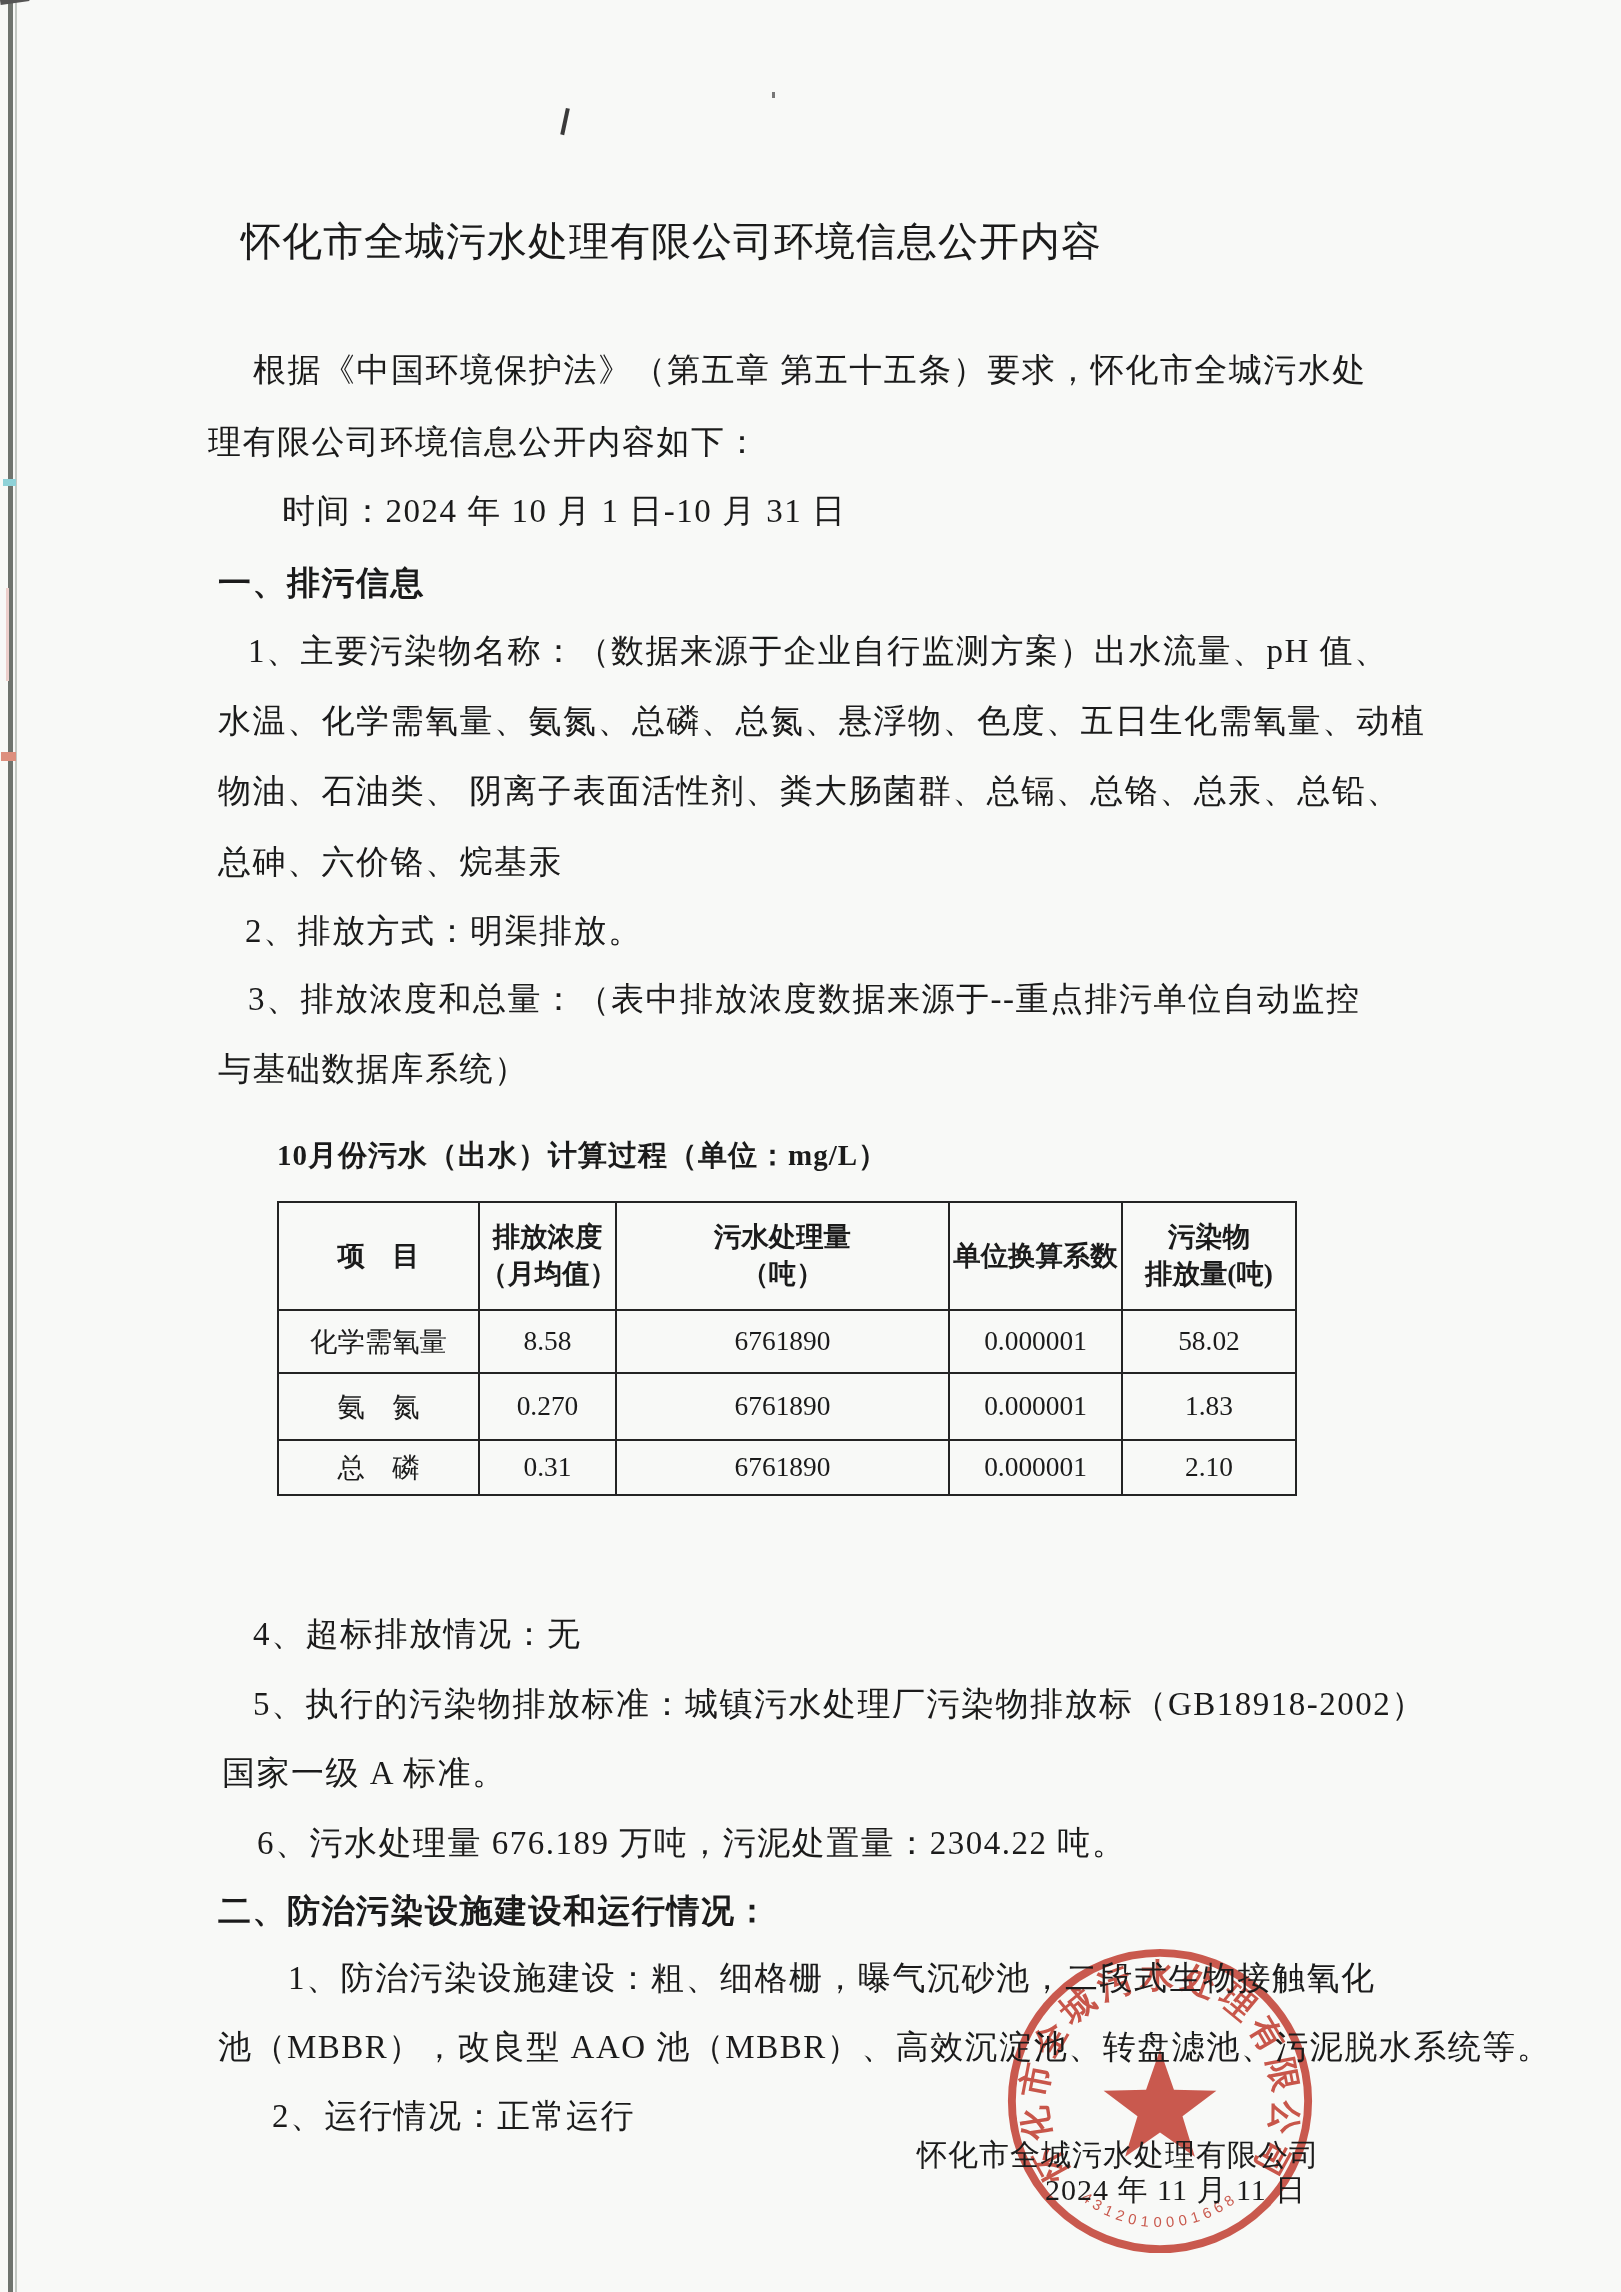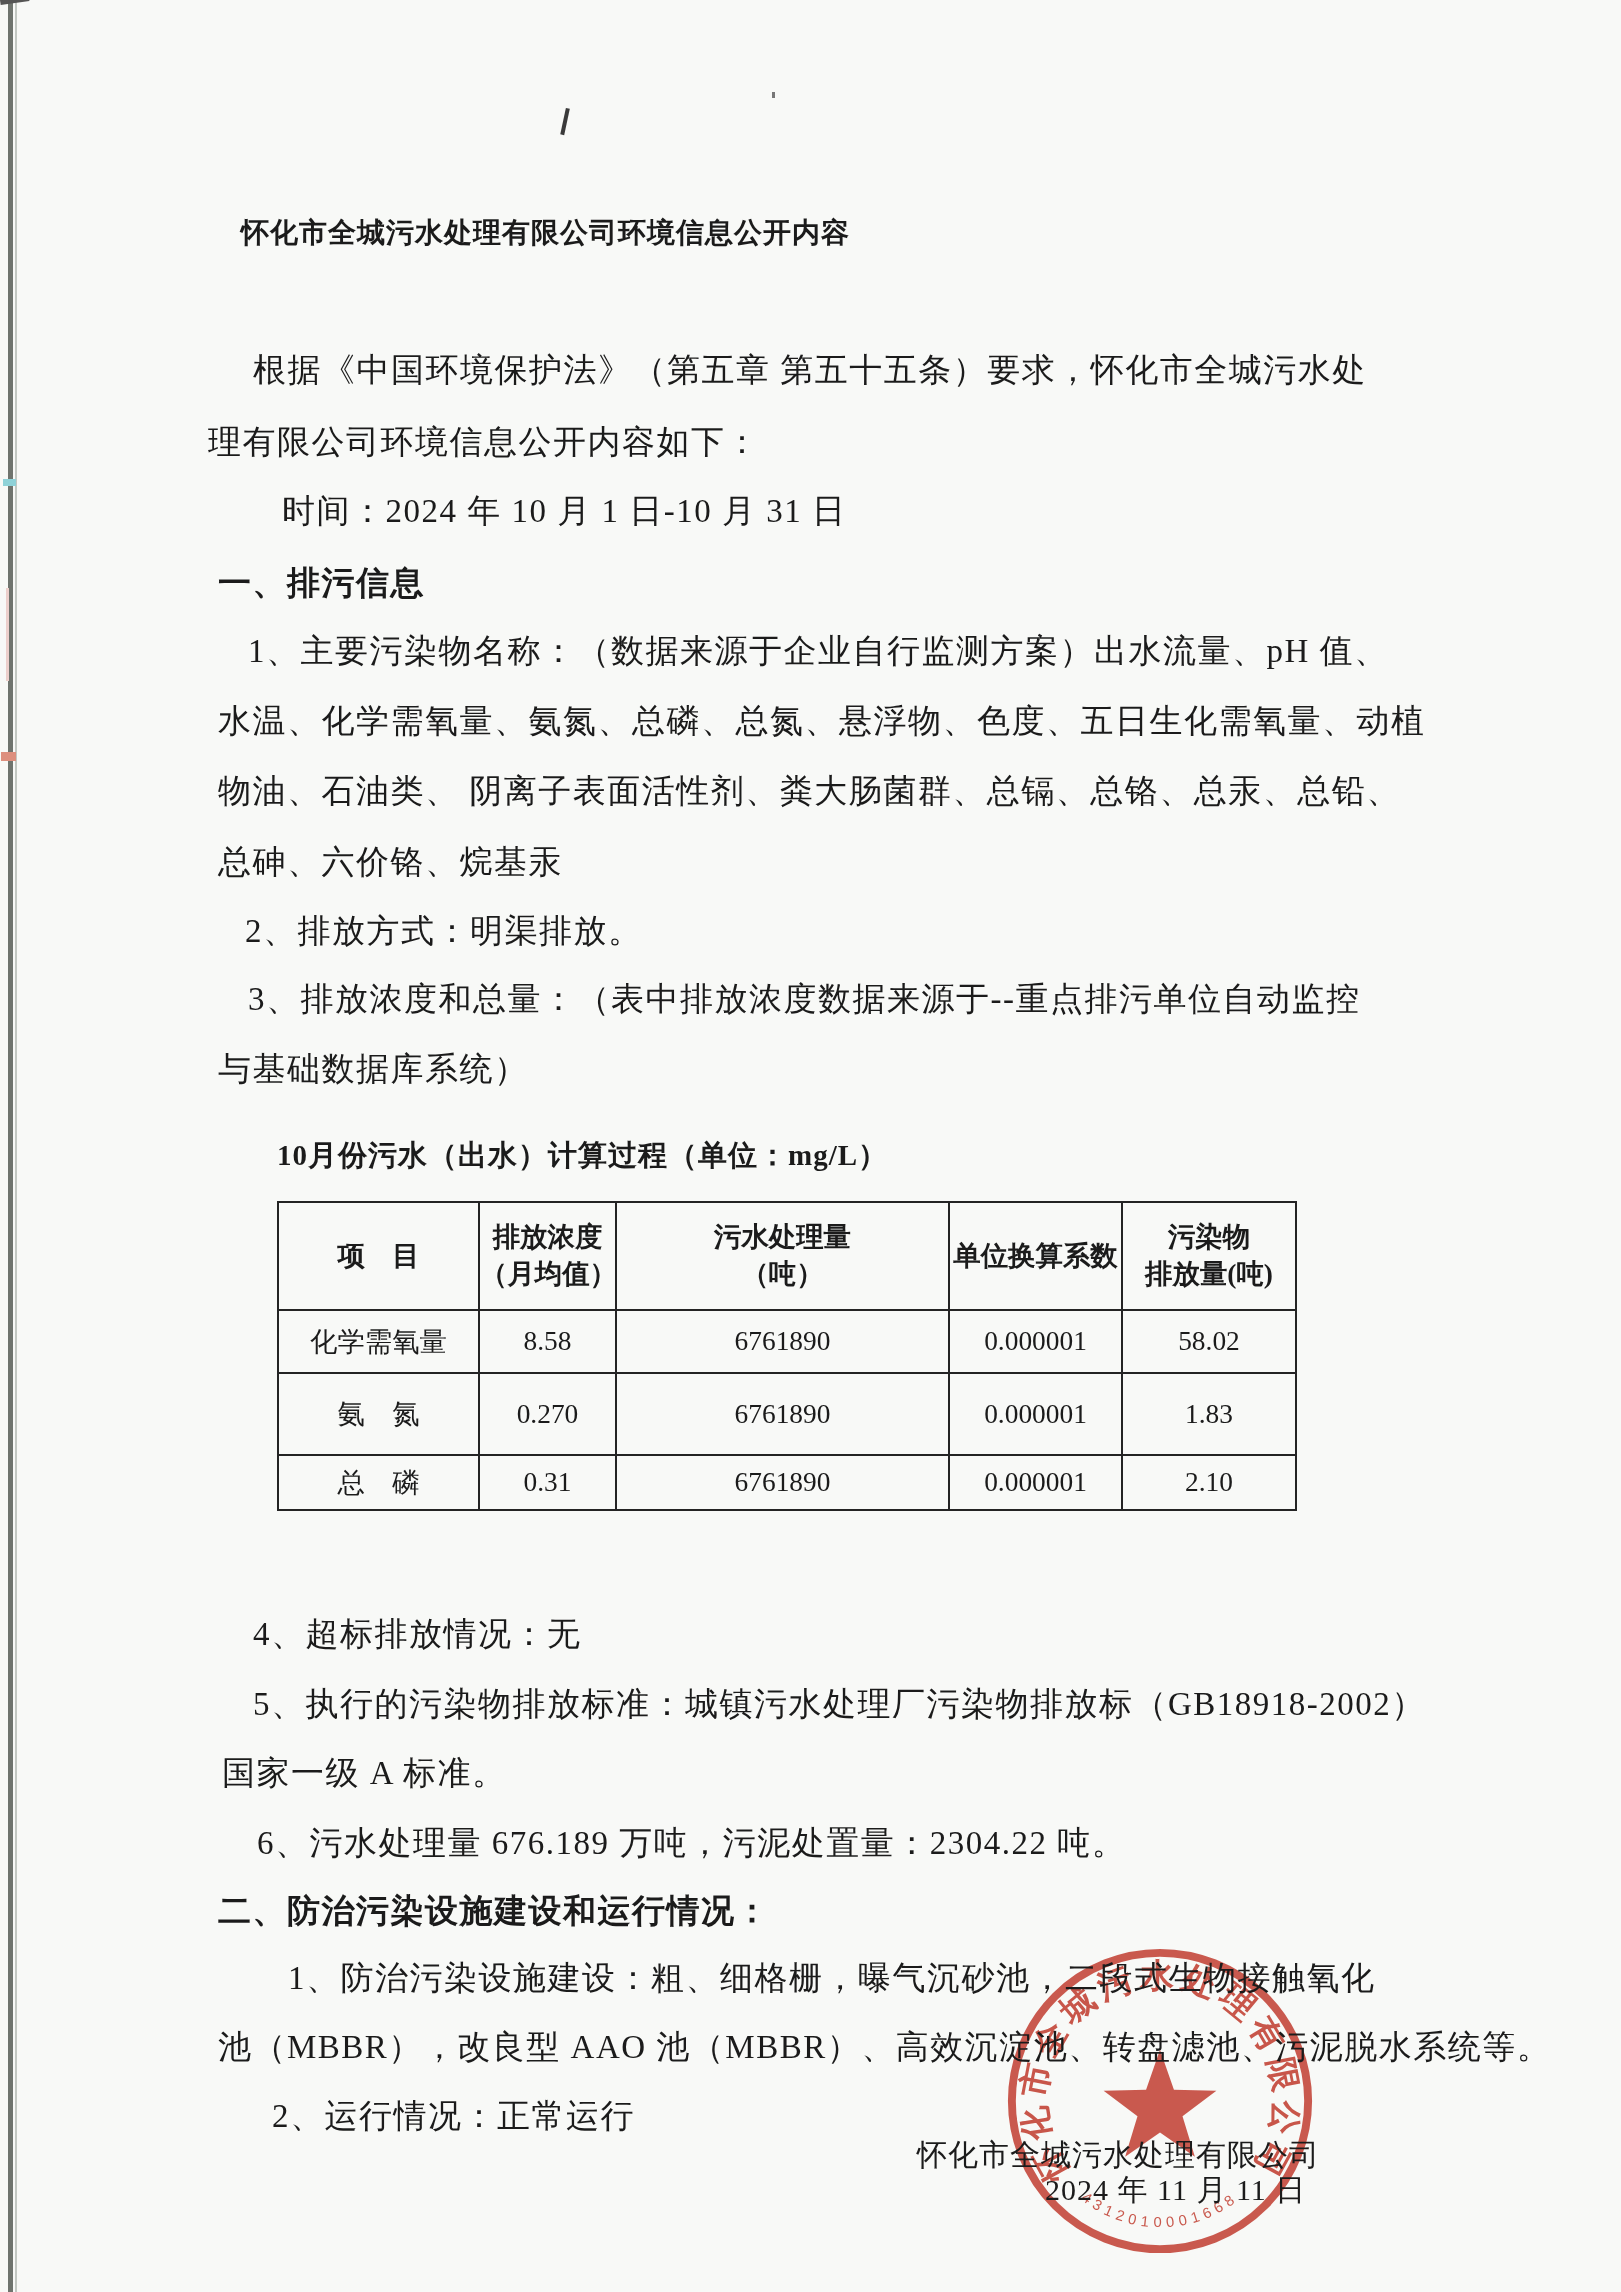--- a/index.html
+++ b/index.html
@@ -18,21 +18,21 @@
   .tick-cyan{left:2.9px;top:479px;width:12.7px;height:6.9px;background:#8fd2d8;}
   .tick-pink{left:5.9px;top:588px;width:2.9px;height:93px;background:#eccfcb;}
   .tick-salmon{left:1px;top:752px;width:14.7px;height:8.8px;background:#dd8f7e;}
   .mark-top{position:absolute;left:563px;top:108px;width:3.9px;height:27.4px;background:#3a3a3a;transform:rotate(12deg);}
   .mark-corner{position:absolute;left:0;top:0;width:29px;height:4.9px;background:#555;transform:rotate(-8deg);transform-origin:left top;}
   .mark-dot{position:absolute;left:772px;top:92px;width:2.9px;height:5.9px;background:#777;}
 
   .doc-title{
     position:absolute;left:241px;top:214px;
     font-family:"Liberation Sans","DejaVu Sans",sans-serif;
-    font-weight:700;font-size:28px;letter-spacing:1px;white-space:pre;
+    font-weight:400;font-size:40px;letter-spacing:1px;white-space:pre;
   }
   .ln{
     position:absolute;font-size:33px;letter-spacing:1.5px;white-space:pre;
     line-height:39px;
   }
   .hd{
     font-family:"Liberation Sans","DejaVu Sans",sans-serif;
     font-weight:700;
   }
   .tbl-title{
@@ -125,21 +125,21 @@
         </tr>
       </thead>
       <tbody>
         <tr style="height:63px">
           <td>化学需氧量</td>
           <td>8.58</td>
           <td>6761890</td>
           <td>0.000001</td>
           <td>58.02</td>
         </tr>
-        <tr style="height:82px">
+        <tr style="height:67px">
           <td>氨　氮</td>
           <td>0.270</td>
           <td>6761890</td>
           <td>0.000001</td>
           <td>1.83</td>
         </tr>
         <tr style="height:55px">
           <td>总　磷</td>
           <td>0.31</td>
           <td>6761890</td>

